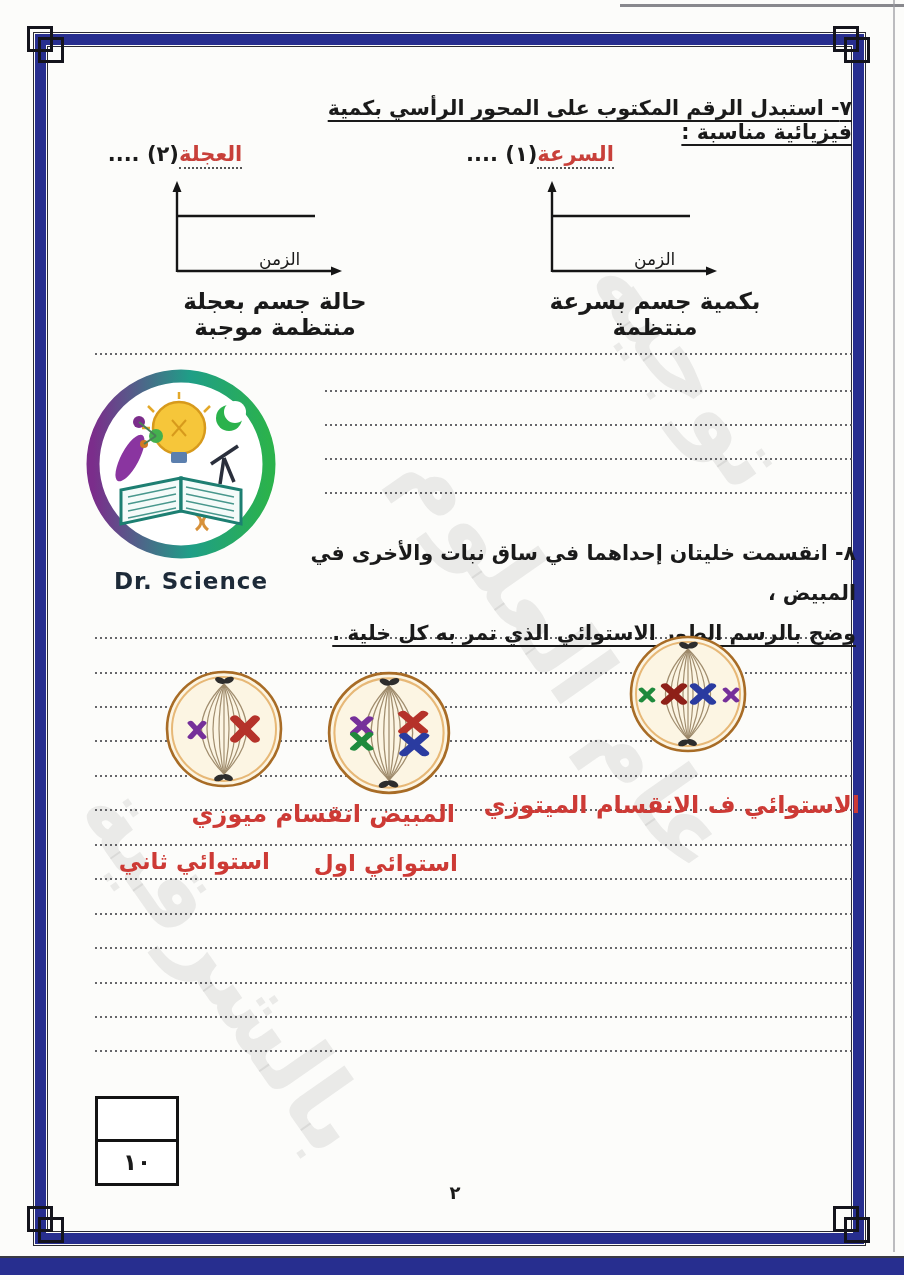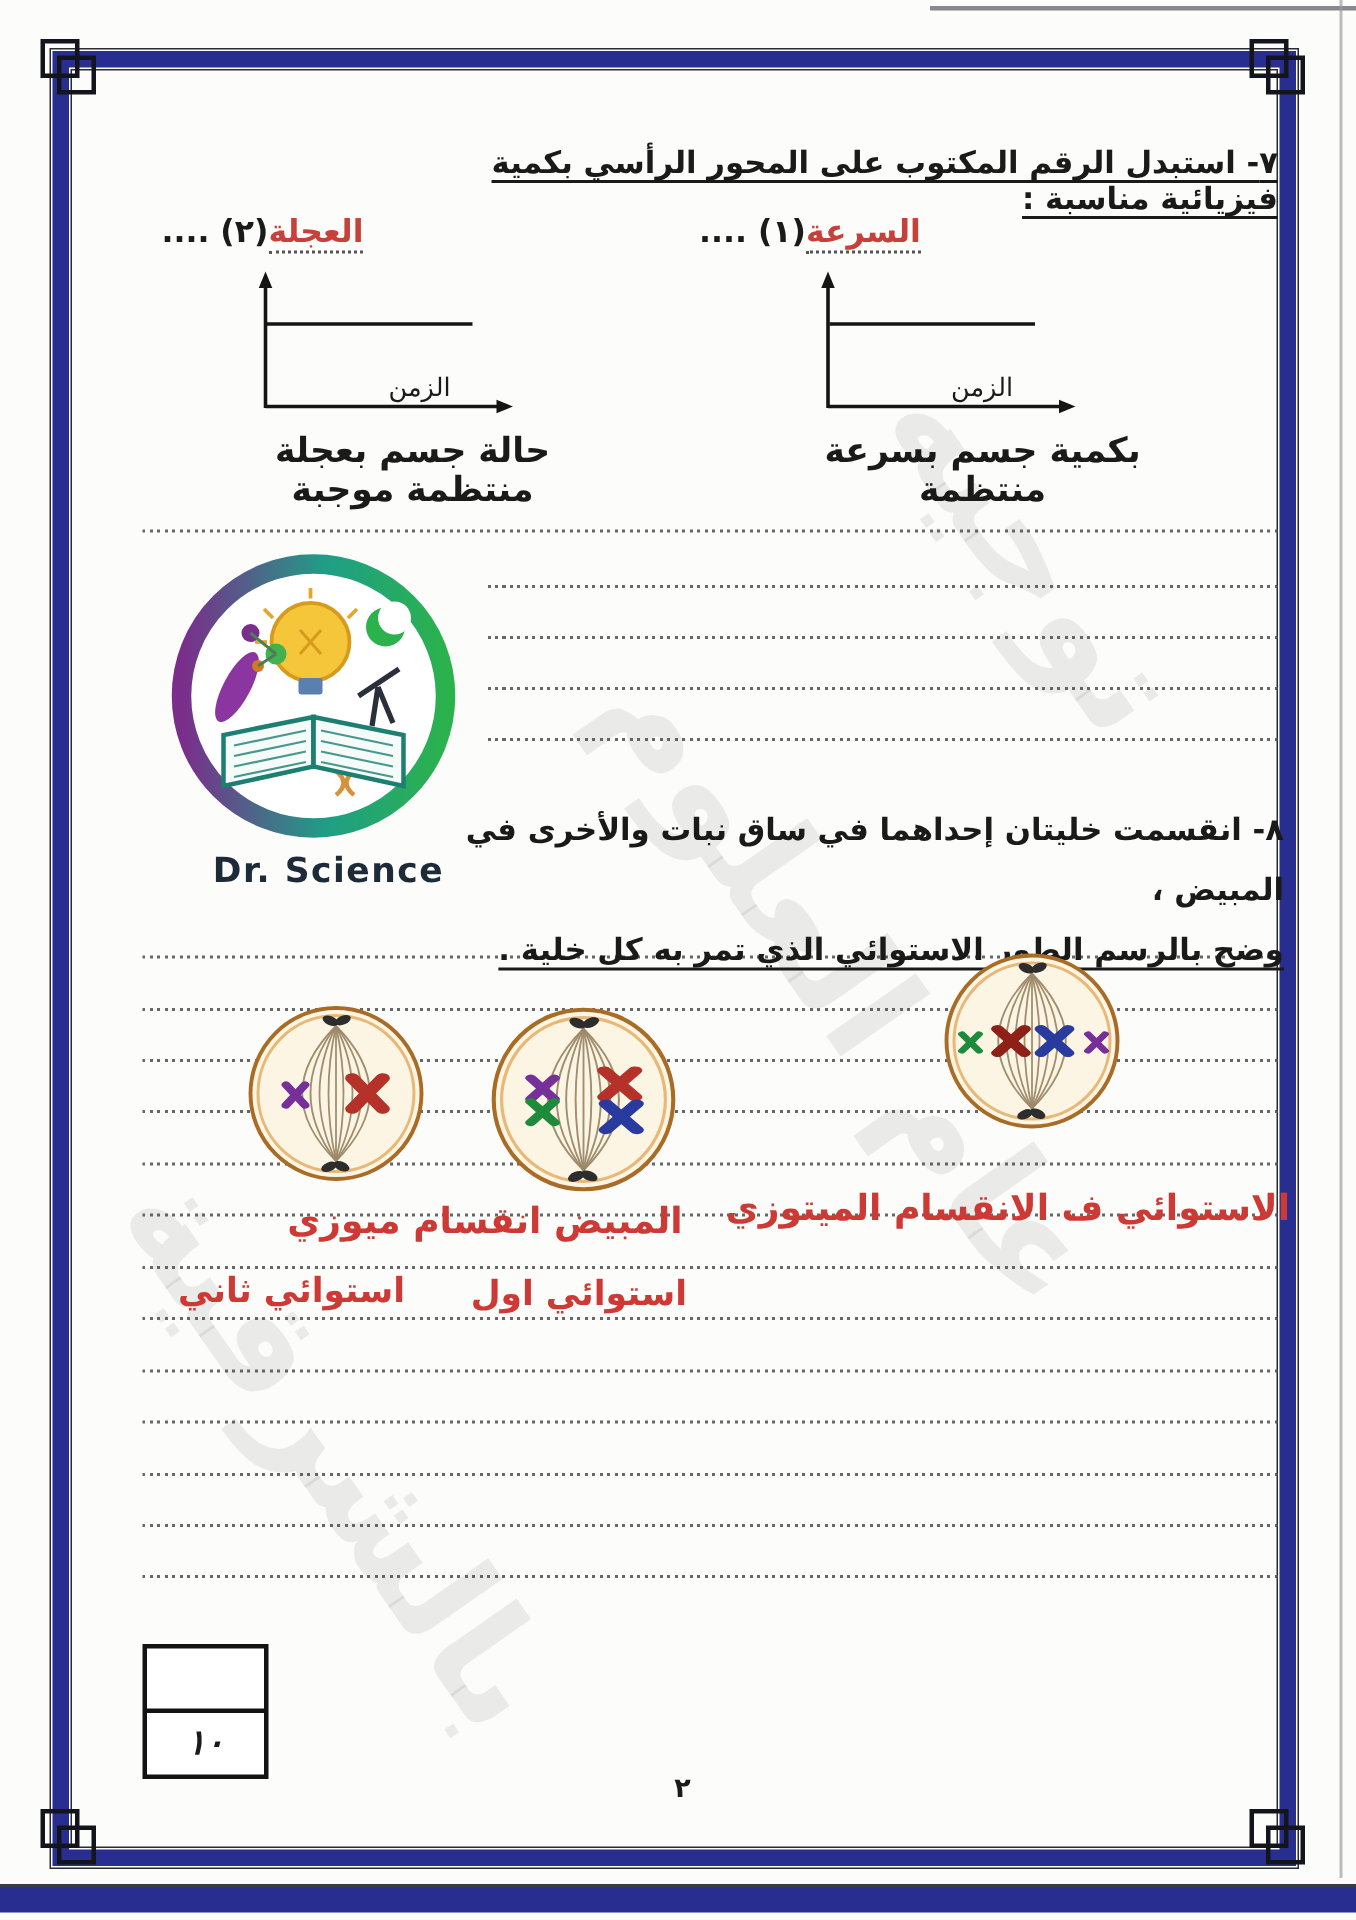--- a/index.html
+++ b/index.html
@@ -39,37 +39,37 @@
     position:absolute; height:3px;
     background-image:repeating-linear-gradient(90deg,#4c4c50 0 2px,transparent 2px 5px);
     background-position:0 1px; background-size:100% 2px; background-repeat:repeat-x;
     opacity:.85;
   }
 
   
   .red-note{position:absolute; color:#cd3a35; font-weight:bold; text-align:center; white-space:nowrap;}
 
   
-  .logo{position:absolute; left:104px; top:366px; width:230px; text-align:center;}
+  .logo{position:absolute; left:76px; top:366px; width:230px; text-align:center;}
   .logo .title{font-size:23px; font-weight:bold; color:#1d2a38; letter-spacing:1px; margin-top:2px;}
   .logo .name{font-size:35px; font-weight:bold; font-style:italic; font-family:"DejaVu Serif", serif; color:#16807b; margin-top:-4px;}
 
   
   svg{display:block; overflow:visible;}
   .graph-svg line{stroke:#151515; stroke-width:2.4;}
   .mem-out{fill:#fcf5e3; stroke:#a86c26; stroke-width:2.6;}
   .mem-in{fill:none; stroke:#e7b877; stroke-width:2;}
   .spin{fill:none; stroke:#9c8868; stroke-width:1.2; opacity:.95;}
   .pole{fill:#2d2d2d;}
 
   
   .wm{position:absolute; color:rgba(75,75,82,.10); font-weight:bold; font-size:96px; transform:rotate(55deg); transform-origin:left top; white-space:nowrap; pointer-events:none;}
 
   
-  .score-box{position:absolute; left:95px; top:1096px; width:78px; height:84px; border:3.5px solid #131313; background:#fff;font-style:italic;}
+  .score-box{position:absolute; left:95px; top:1096px; width:78px; height:84px; border:3.5px solid #131313; background:#fff;}
   .score-box .cell-top{height:40px; border-bottom:3.5px solid #131313;}
   .score-box .cell-bottom{height:40px; display:flex; align-items:center; justify-content:center; font-size:23px; font-weight:bold;}
   .page-num{position:absolute; left:438px; top:1182px; width:34px; text-align:center; font-size:18px; font-weight:bold;}
 </style>
 </head>
 <body>
 
 <div class="page">
 
   <svg width="0" height="0" style="position:absolute">

